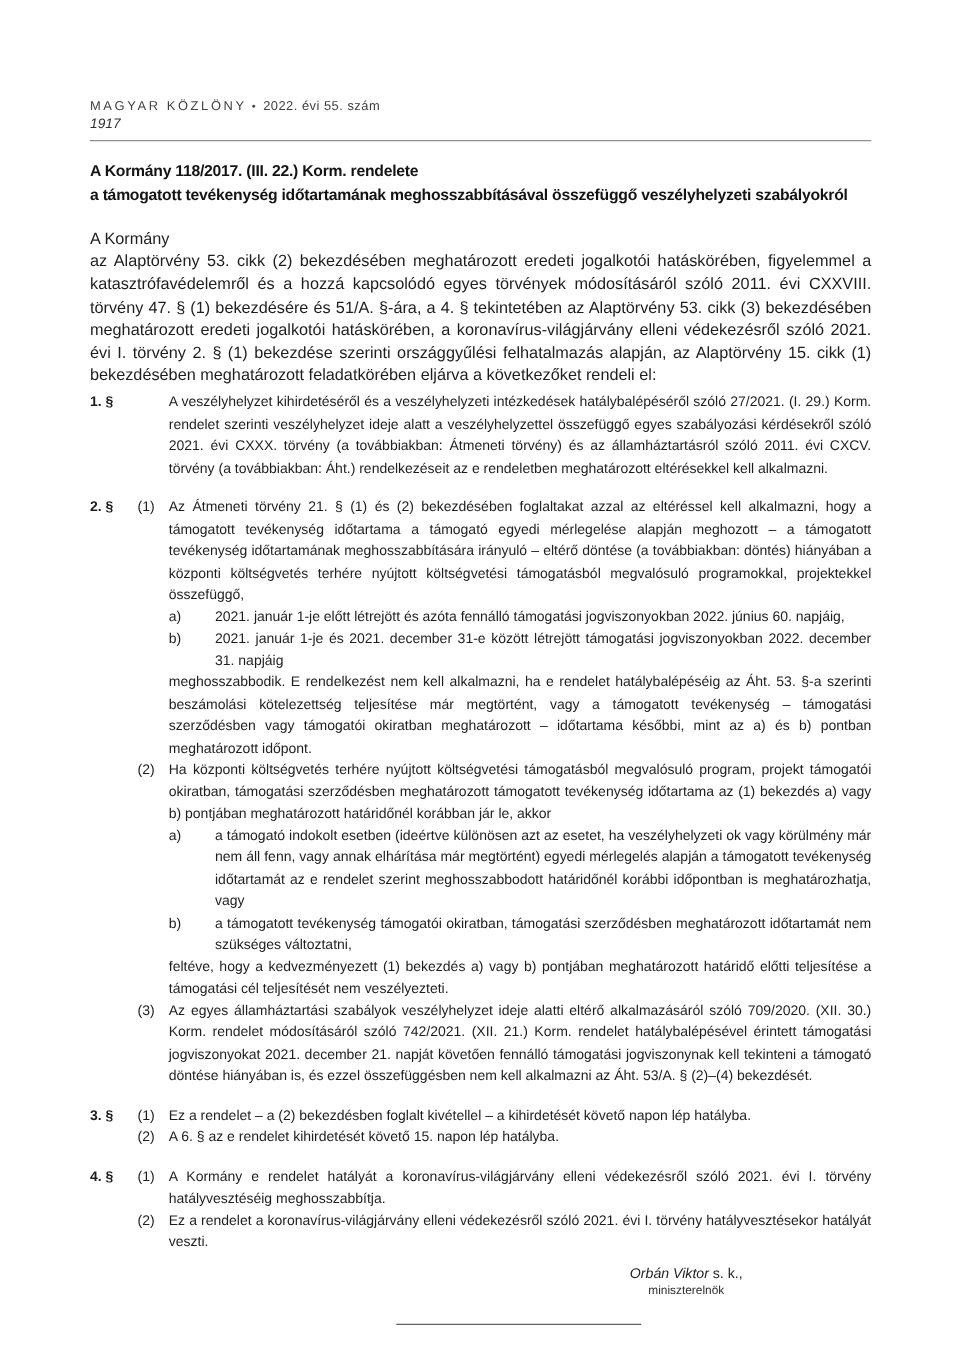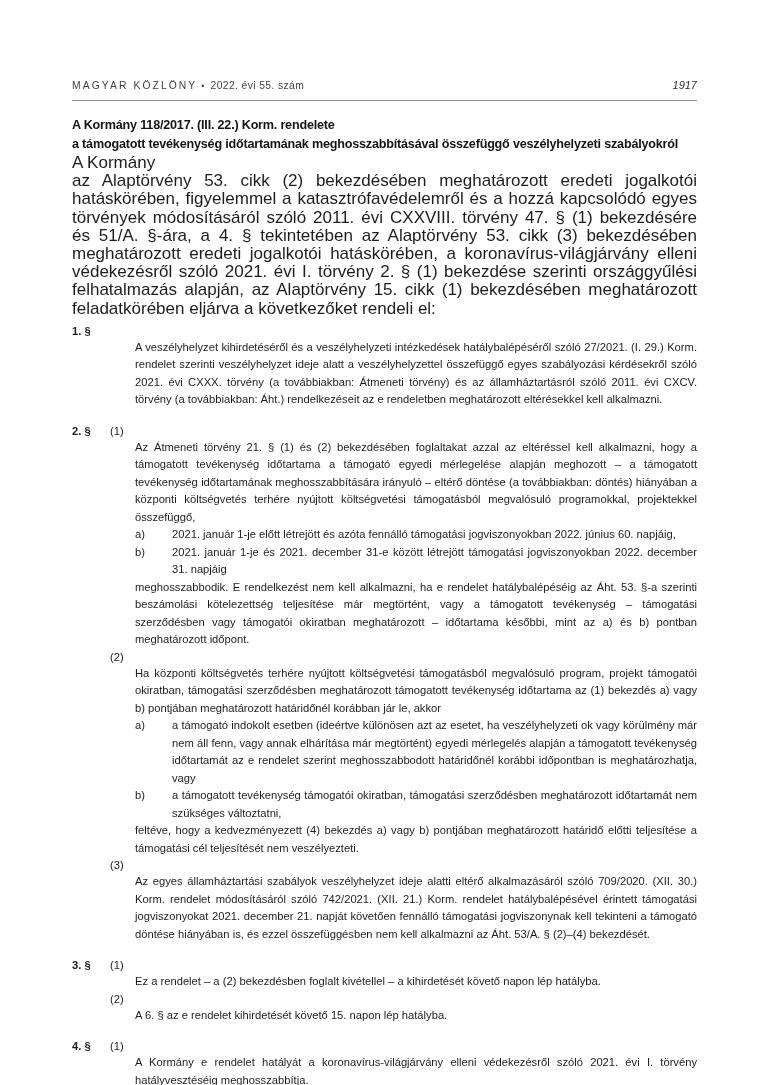--- a/index.html
+++ b/index.html
@@ -8,43 +8,43 @@
     width: 768px;
     height: 1085px;
     box-sizing: border-box;
     padding: 75px 71px 0 72px;
     background: #ffffff;
     font-family: "Liberation Sans", sans-serif;
     color: #1d1d1d;
     overflow: hidden;
   }
   
-  .masthead { display: flex; justify-content: space-between; align-items: baseline; }
+  .masthead { display: flex; align-items: baseline; flex-direction: column; }
   .journal { font-size: 10.3px; letter-spacing: 2.1px; color: #414141; }
   .sep { font-size: 9px; color: #414141; margin: 0 6px 0 4px; }
   .issue { font-size: 10.3px; letter-spacing: 0.4px; color: #414141; }
   .pagenum { font-size: 11px; color: #303030; font-style: italic; }
   .masthead-rule { border-top: 1px solid #8f8f8f; margin-top: 7px; }
 
   
   .title-block { margin-top: 15px; font-weight: bold; font-size: 12.6px; letter-spacing: -0.2px; line-height: 19px; color: #141414; }
 
   
-  .preamble { font-size: 17px; line-height: 18.2px; }
+  .preamble { margin-top: 16px; font-size: 13px; line-height: 18.2px; }
   .preamble-text { text-align: justify; }
 
   
   .body { margin-top: 4px; font-size: 11.2px; line-height: 17.5px; }
   .section { display: flex; margin-top: 14px; }
   .section:first-child { margin-top: 5px; }
   .sec-num { flex: 0 0 38px; font-weight: bold; }
   .sec-body { flex: 1; min-width: 0; }
   .subsec { display: flex; }
   .ss-marker { flex: 0 0 25px; }
-  .ss-text { flex: 1; min-width: 0; margin-top: 16px; }
+  .ss-text { flex: 1; min-width: 0; }
   .para { text-align: justify; }
   .item { display: flex; }
   .item-marker { flex: 0 0 37px; }
   .item-text { flex: 1; min-width: 0; text-align: justify; }
 
   
   .signature { width: 220px; margin: 9px 38px 0 auto; text-align: center; font-size: 11.3px; color: #222222; }
   .sig-name em { font-style: italic; }
   .sig-role { font-size: 9.5px; margin-top: 2px; color: #2c2c2c; }
 
@@ -113,21 +113,21 @@
           <div class="ss-text">
             <div class="para">Ha központi költségvetés terhére nyújtott költségvetési támogatásból megvalósuló program, projekt támogatói okiratban, támogatási szerződésben meghatározott támogatott tevékenység időtartama az (1) bekezdés a) vagy b) pontjában meghatározott határidőnél korábban jár le, akkor</div>
             <div class="item">
               <div class="item-marker">a)</div>
               <div class="item-text">a támogató indokolt esetben (ideértve különösen azt az esetet, ha veszélyhelyzeti ok vagy körülmény már nem áll fenn, vagy annak elhárítása már megtörtént) egyedi mérlegelés alapján a támogatott tevékenység időtartamát az e rendelet szerint meghosszabbodott határidőnél korábbi időpontban is meghatározhatja, vagy</div>
             </div>
             <div class="item">
               <div class="item-marker">b)</div>
               <div class="item-text">a támogatott tevékenység támogatói okiratban, támogatási szerződésben meghatározott időtartamát nem szükséges változtatni,</div>
             </div>
-            <div class="para">feltéve, hogy a kedvezményezett (4) bekezdés a) vagy b) pontjában meghatározott határidő előtti teljesítése a támogatási cél teljesítését nem veszélyezteti.</div>
+            <div class="para">feltéve, hogy a kedvezményezett (1) bekezdés a) vagy b) pontjában meghatározott határidő előtti teljesítése a támogatási cél teljesítését nem veszélyezteti.</div>
           </div>
         </div>
 
         <div class="subsec">
           <div class="ss-marker">(3)</div>
           <div class="ss-text">
             <div class="para">Az egyes államháztartási szabályok veszélyhelyzet ideje alatti eltérő alkalmazásáról szóló 709/2020. (XII. 30.) Korm. rendelet módosításáról szóló 742/2021. (XII. 21.) Korm. rendelet hatálybalépésével érintett támogatási jogviszonyokat 2021. december 21. napját követően fennálló támogatási jogviszonynak kell tekinteni a támogató döntése hiányában is, és ezzel összefüggésben nem kell alkalmazni az Áht. 53/A. § (2)–(4) bekezdését.</div>
           </div>
         </div>
 
@@ -165,16 +165,20 @@
           <div class="ss-marker">(2)</div>
           <div class="ss-text">
             <div class="para">Ez a rendelet a koronavírus-világjárvány elleni védekezésről szóló 2021. évi I. törvény hatályvesztésekor hatályát veszti.</div>
           </div>
         </div>
       </div>
     </div>
 
   </div>
 
+  <div class="signature">
+    <div class="sig-name"><em>Orbán Viktor</em><span> s. k.,</span></div>
+    <div class="sig-role">miniszterelnök</div>
+  </div>
 
   <div class="end-rule"></div>
 
 </div>
 
 </body></html>

